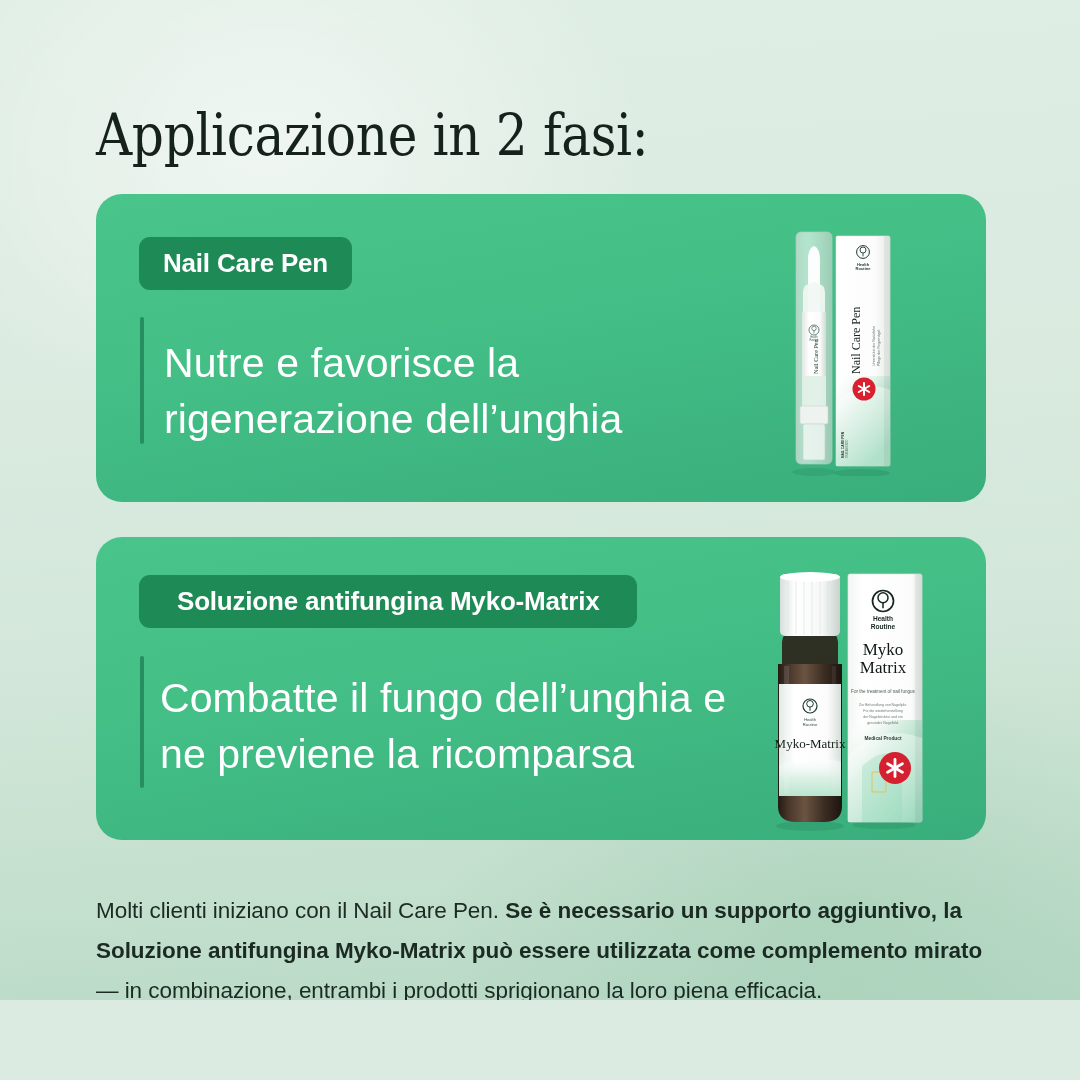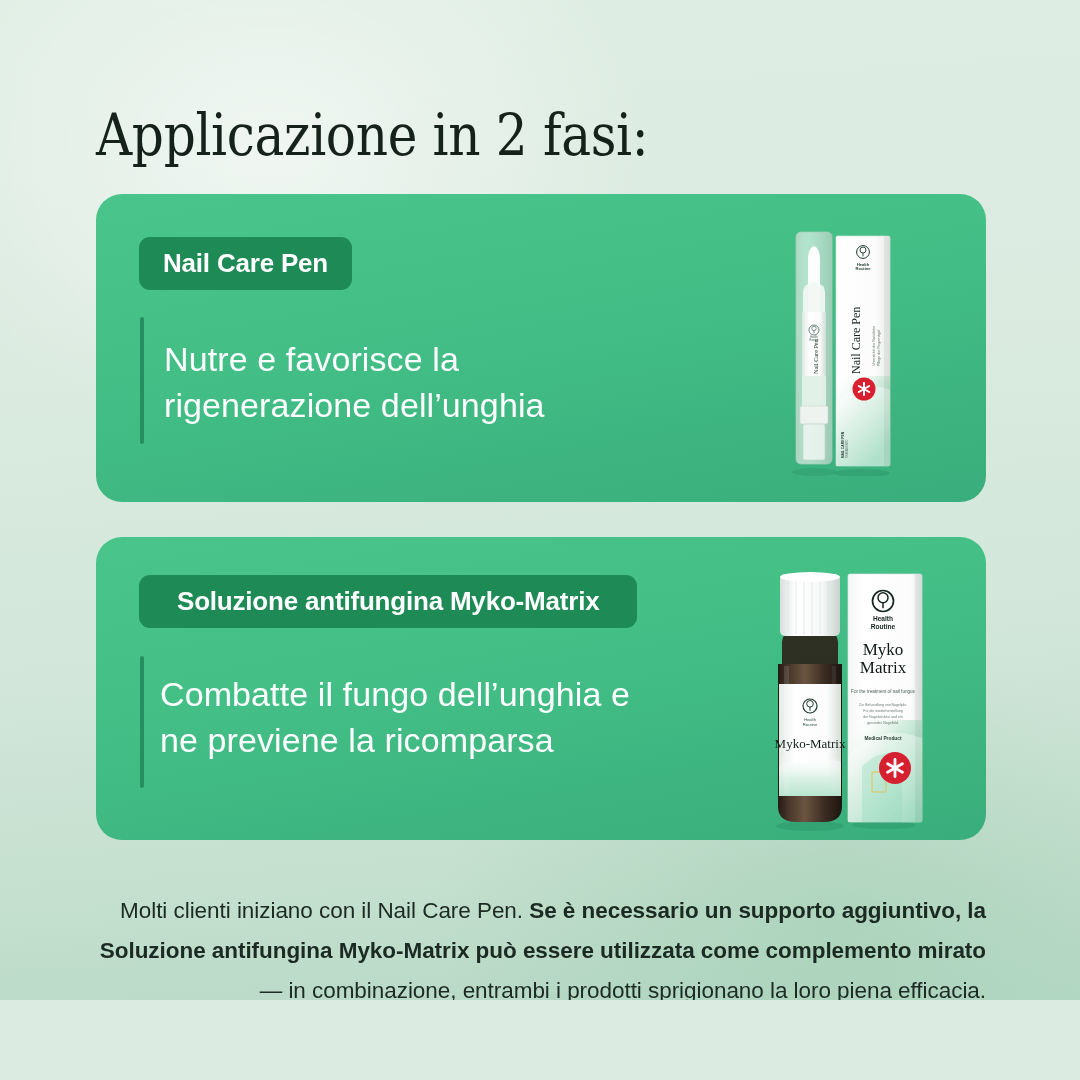--- a/index.html
+++ b/index.html
@@ -103,21 +103,21 @@
     width: 4px;
     border-radius: 3px;
     background: #268e61;
   }
   .card-1 .accent-bar { left: 44px; top: 123px; height: 127px; }
   .card-2 .accent-bar { left: 44px; top: 119px; height: 132px; }
 
   .card-text {
     position: absolute;
     color: #ffffff;
-    font-size: 34px;
+    font-size: 41px;
     line-height: 1.36;
     font-weight: 400;
     letter-spacing: 0.1px;
     white-space: pre-line;
   }
   .card-1 .card-text { left: 68px; top: 142px; width: 560px; }
   .card-2 .card-text { left: 64px; top: 134px; width: 620px; }
 
   
   .product {
@@ -131,21 +131,20 @@
   .footnote {
     position: absolute;
     left: 96px;
     top: 868px;
     width: 890px;
     font-size: 22.5px;
     line-height: 1.78;
     color: #1b2a22;
     letter-spacing: -0.05px;
     z-index: 5;
-    text-align: right;
   }
   .footnote b { font-weight: 700; }
 </style>
 </head>
 <body>
 
 <div class="canvas">
 
   <h1 class="page-title">Applicazione in 2 fasi:</h1>
 

